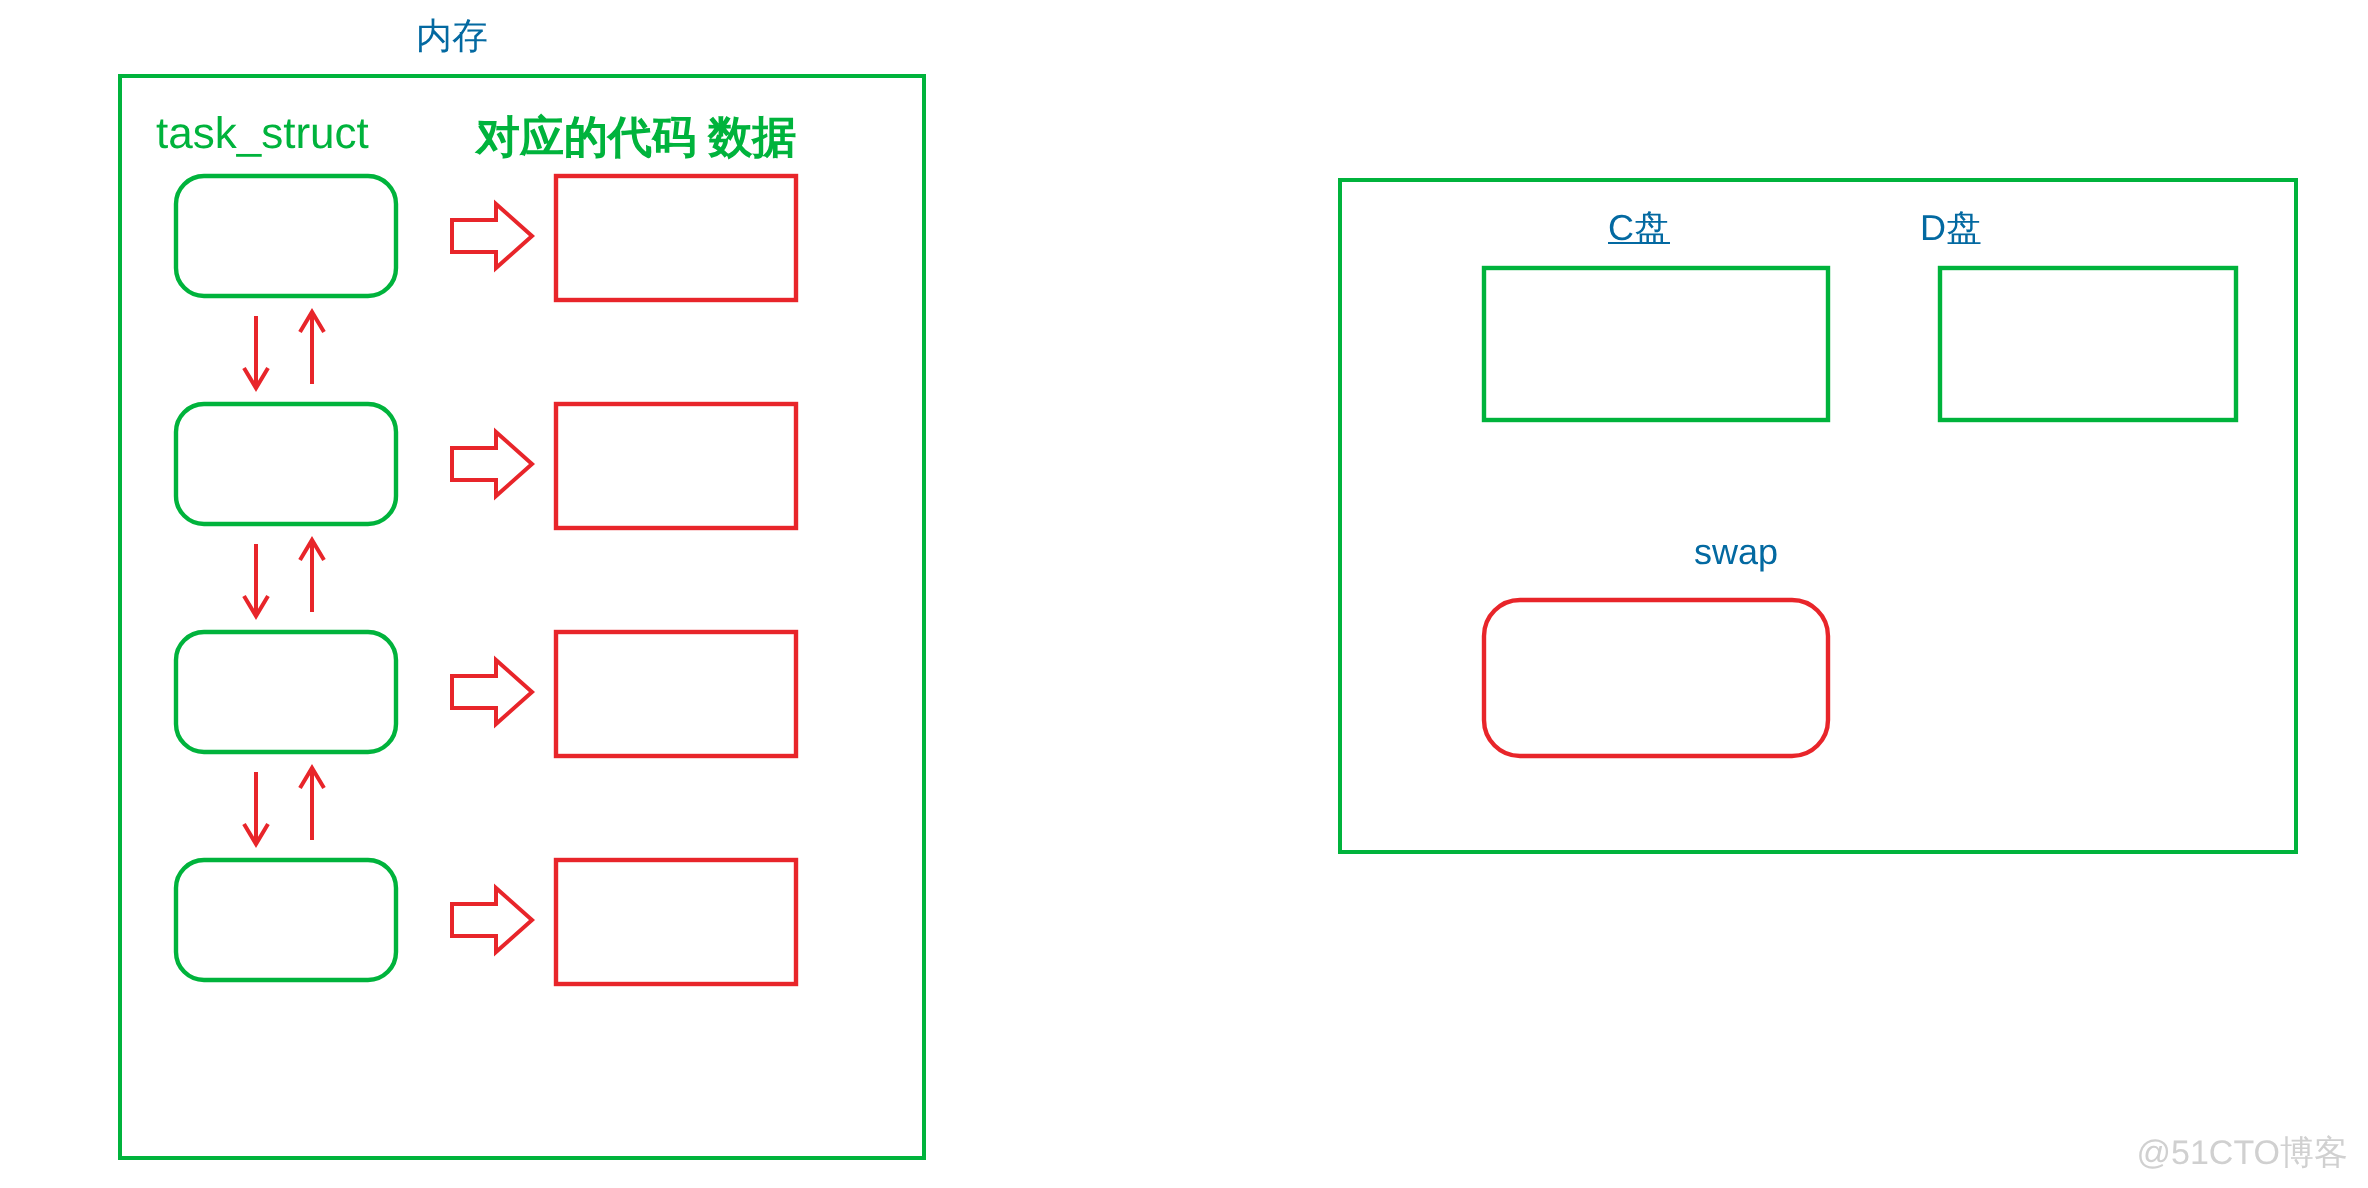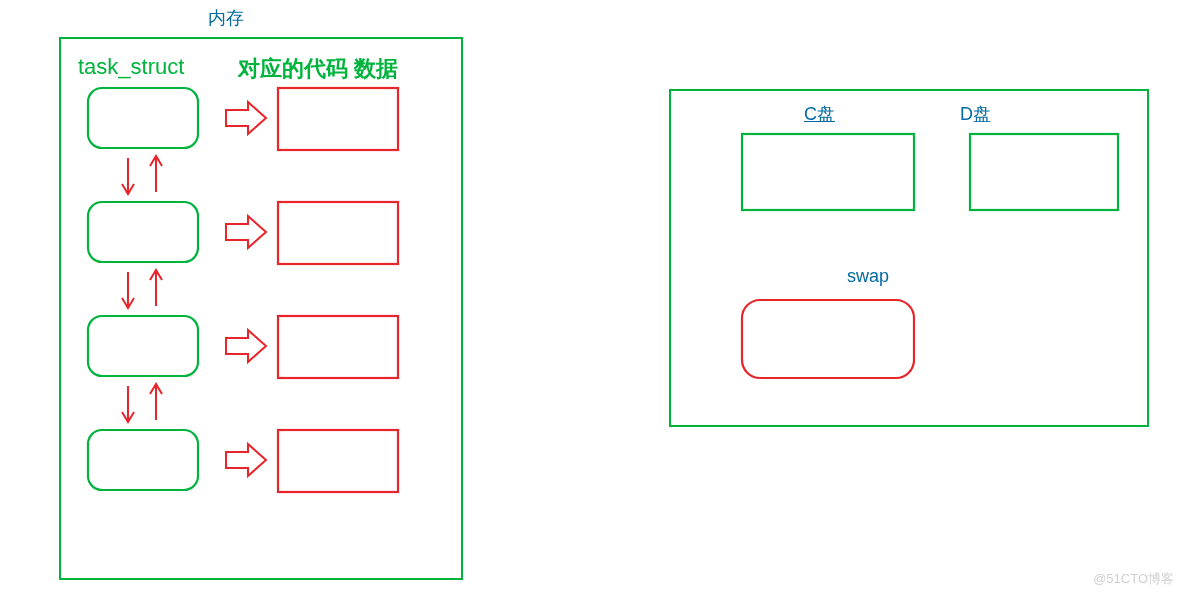--- a/index.html
+++ b/index.html
@@ -14,21 +14,21 @@
   .abs { position: absolute; }
   .green-stroke { stroke: #00B33C; }
   .red-stroke   { stroke: #E8252A; }
   .green-text { color: #00B33C; font-size: 22px; }
   .red-text   { color: #0369a1; font-size: 18px; }
   .watermark {
     position: absolute;
     right: 10px;
     bottom: 6px;
     color: #d0d0d0;
-    font-size: 13px;
+    font-size: 17px;
   }
 </style>
 </head>
 <body>
 
 <svg class="abs" width="1184" height="594" style="left:0;top:0">
 
   <rect x="60" y="38" width="402" height="541" fill="none" class="green-stroke" stroke-width="2"></rect>
 
   <rect x="88" y="88" width="110" height="60" rx="14" ry="14" fill="none" class="green-stroke" stroke-width="2.2"></rect>

